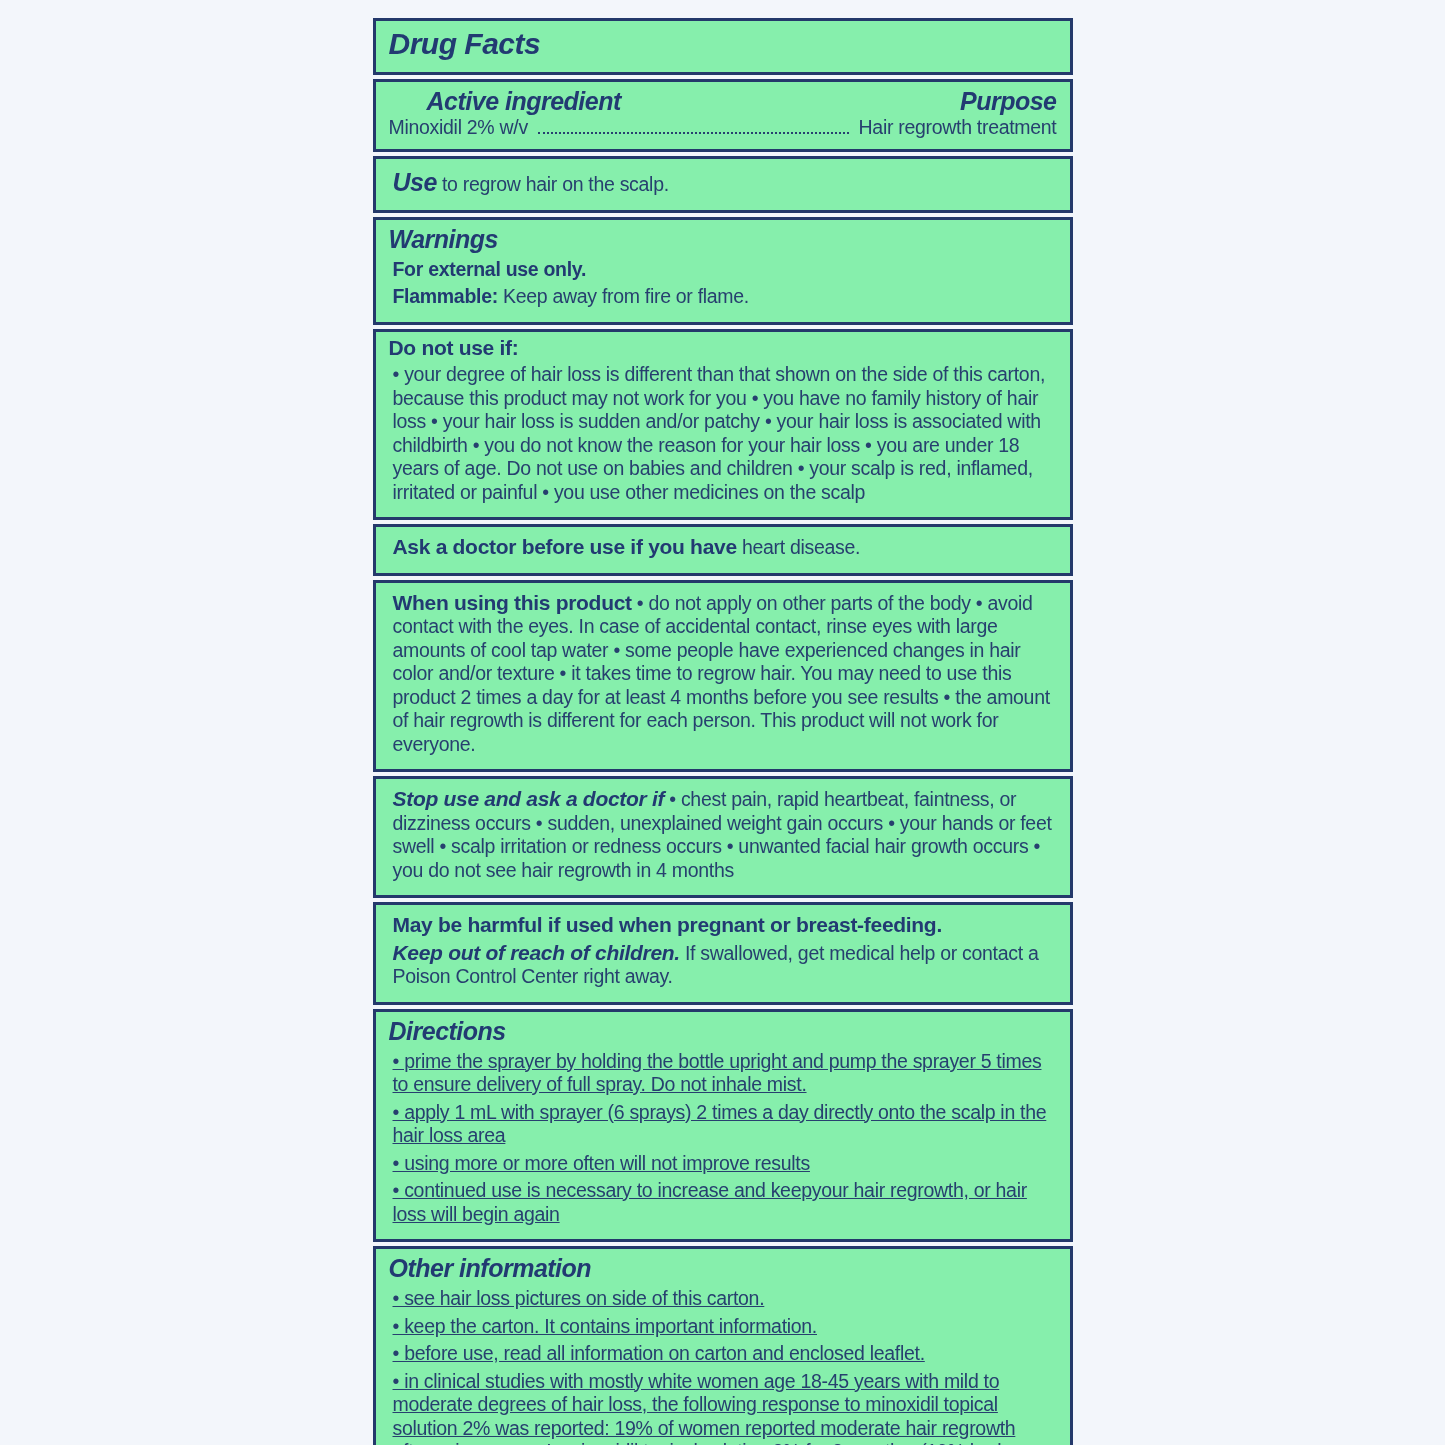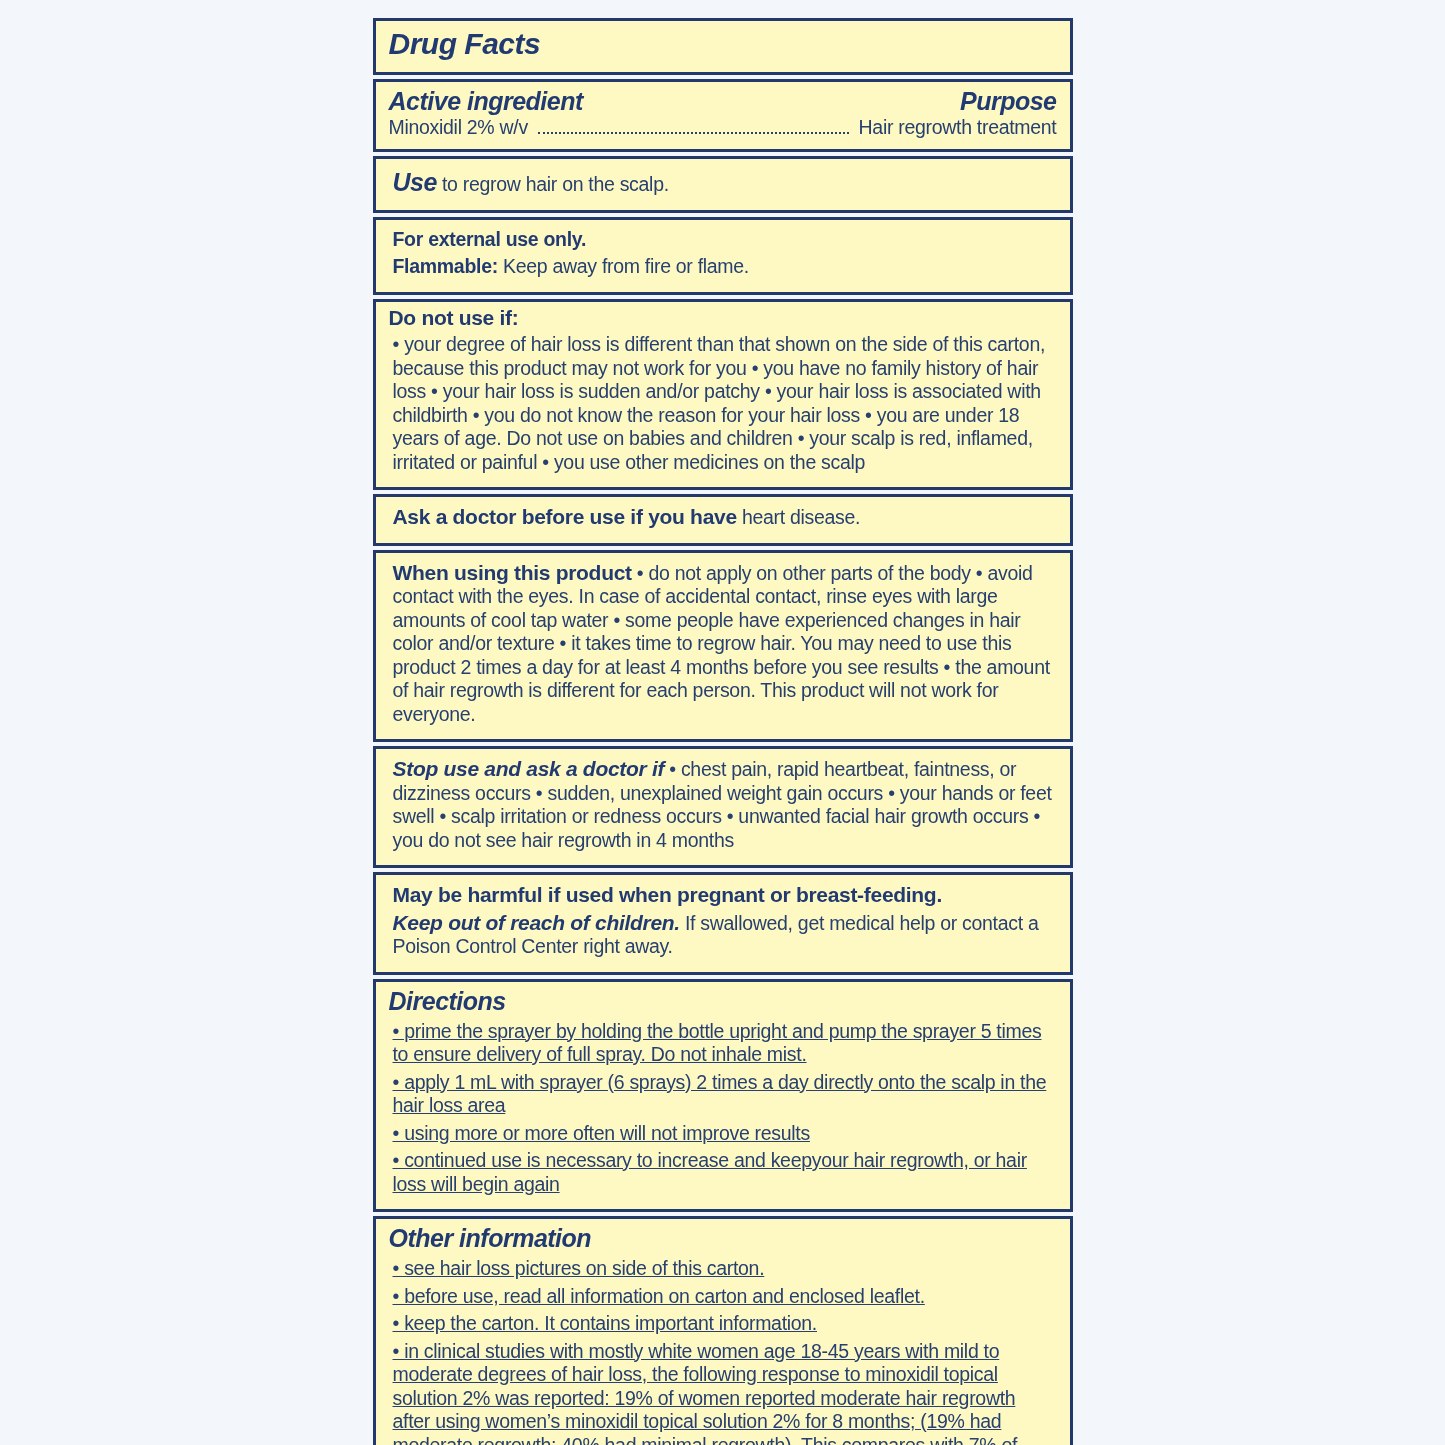--- a/index.html
+++ b/index.html
@@ -19,21 +19,21 @@
   }
   .label {
     width: 700px;
     margin-top: 18px;
     margin-bottom: 14px;
     display: flex;
     flex-direction: column;
     gap: 4px;
   }
   .box {
-    background: #fef9c3;
+    background: #86efac;
     border: 3px solid #24396b;
     color: #27406f;
     padding: 4px 13px 9px 13px;
     box-sizing: border-box;
     font-size: 19.5px;
     line-height: 23.5px;
     letter-spacing: -0.3px;
   }
   .t-title {
     font-size: 30px;
@@ -52,20 +52,21 @@
     color: #223a72;
   }
   .t-sub {
     font-weight: bold;
     color: #223a72;
   }
   .row-between {
     display: flex;
     justify-content: space-between;
     align-items: baseline;
+    margin-left: 38px;
   }
   .dotted-row {
     display: flex;
     align-items: baseline;
     gap: 9px;
   }
   .leader {
     flex: 1;
     min-width: 12px;
     border-bottom: 2.5px dotted #27406f;
@@ -95,20 +96,21 @@
         <span class="leader"></span>
         <span>Hair regrowth treatment</span>
       </div>
     </div>
 
     <div class="box">
       <p><span class="t-h">Use</span><span> to regrow hair on the scalp.</span></p>
     </div>
 
     <div class="box">
+      <div class="t-h">Warnings</div>
       <p class="t-sub">For external use only.</p>
       <p><span class="t-sub">Flammable:</span><span> Keep away from fire or flame.</span></p>
     </div>
 
     <div class="box">
       <div class="t-sub" style="font-size:21px;">Do not use if:</div>
       <p>• your degree of hair loss is different than that shown on the side of this carton, because this product may not work for you • you have no family history of hair loss • your hair loss is sudden and/or patchy • your hair loss is associated with childbirth • you do not know the reason for your hair loss • you are under 18 years of age. Do not use on babies and children • your scalp is red, inflamed, irritated or painful • you use other medicines on the scalp</p>
     </div>
 
     <div class="box">
@@ -132,20 +134,20 @@
       <div class="t-h">Directions</div>
       <p class="bullet-line">• prime the sprayer by holding the bottle upright and pump the sprayer 5 times to ensure delivery of full spray. Do not inhale mist.</p>
       <p class="bullet-line">• apply 1 mL with sprayer (6 sprays) 2 times a day directly onto the scalp in the hair loss area</p>
       <p class="bullet-line">• using more or more often will not improve results</p>
       <p class="bullet-line">• continued use is necessary to increase and keepyour hair regrowth, or hair loss will begin again</p>
     </div>
 
     <div class="box">
       <div class="t-h">Other information</div>
       <p class="bullet-line">• see hair loss pictures on side of this carton.</p>
+      <p class="bullet-line">• keep the carton. It contains important information.</p>
       <p class="bullet-line">• before use, read all information on carton and enclosed leaflet.</p>
-      <p class="bullet-line">• keep the carton. It contains important information.</p>
       <p class="bullet-line">• in clinical studies with mostly white women age 18-45 years with mild to moderate degrees of hair loss, the following response to minoxidil topical solution 2% was reported: 19% of women reported moderate hair regrowth after using women’s minoxidil topical solution 2% for 8 months; (19% had moderate regrowth; 40% had minimal regrowth). This compares with 7% of women reporting hair regrowth after using the placebo, the liquid without minoxidil in it, for 8 months (7% had moderate regrowth, 33% had minimal regrowth).</p>
       <p class="bullet-line">• store at controlled room temperature 20º to 25ºC (68º to 77ºF).</p>
     </div>
 
   </div>
 </div>
 
 </body></html>

